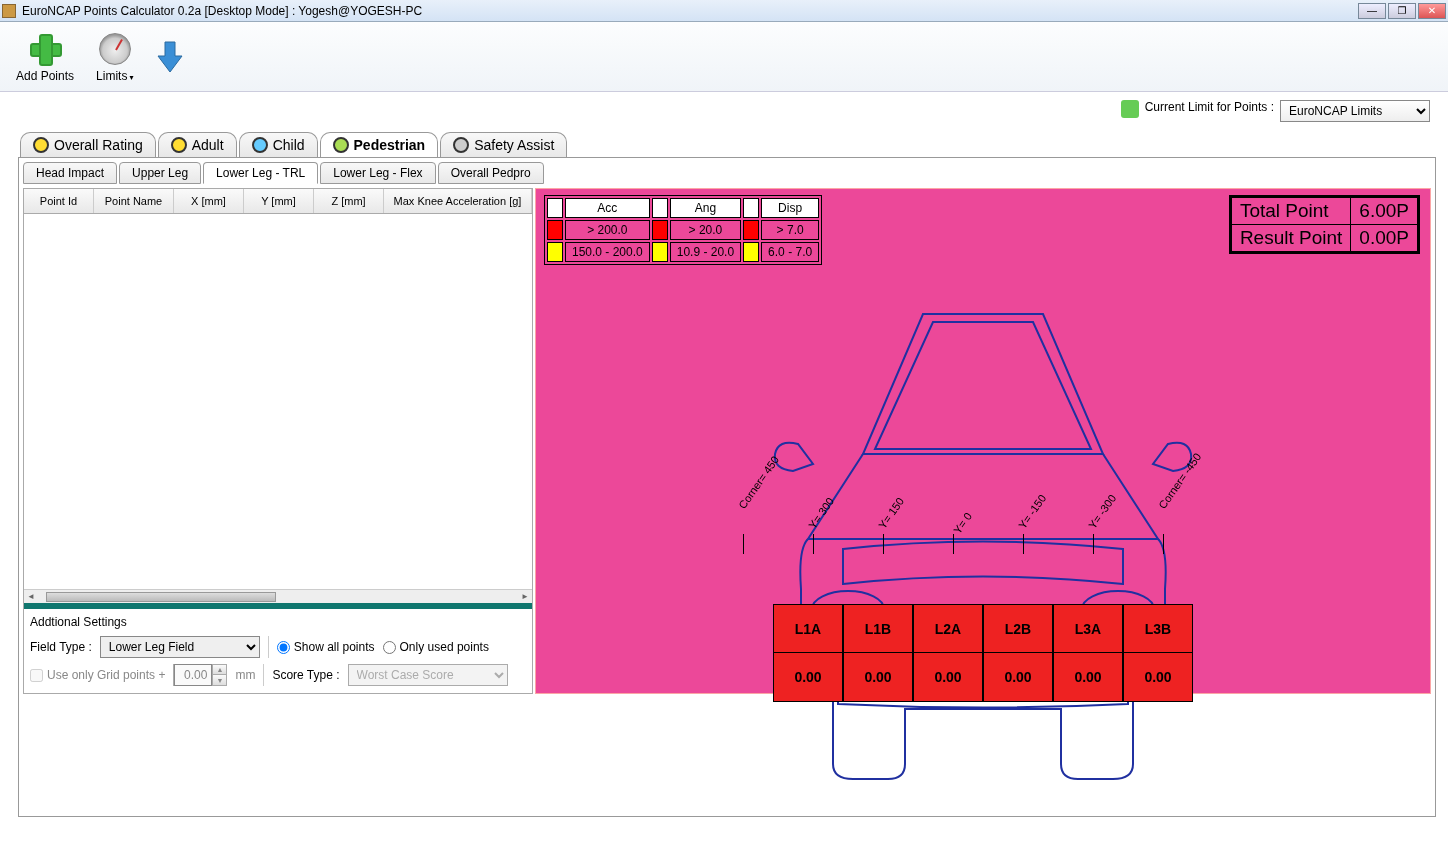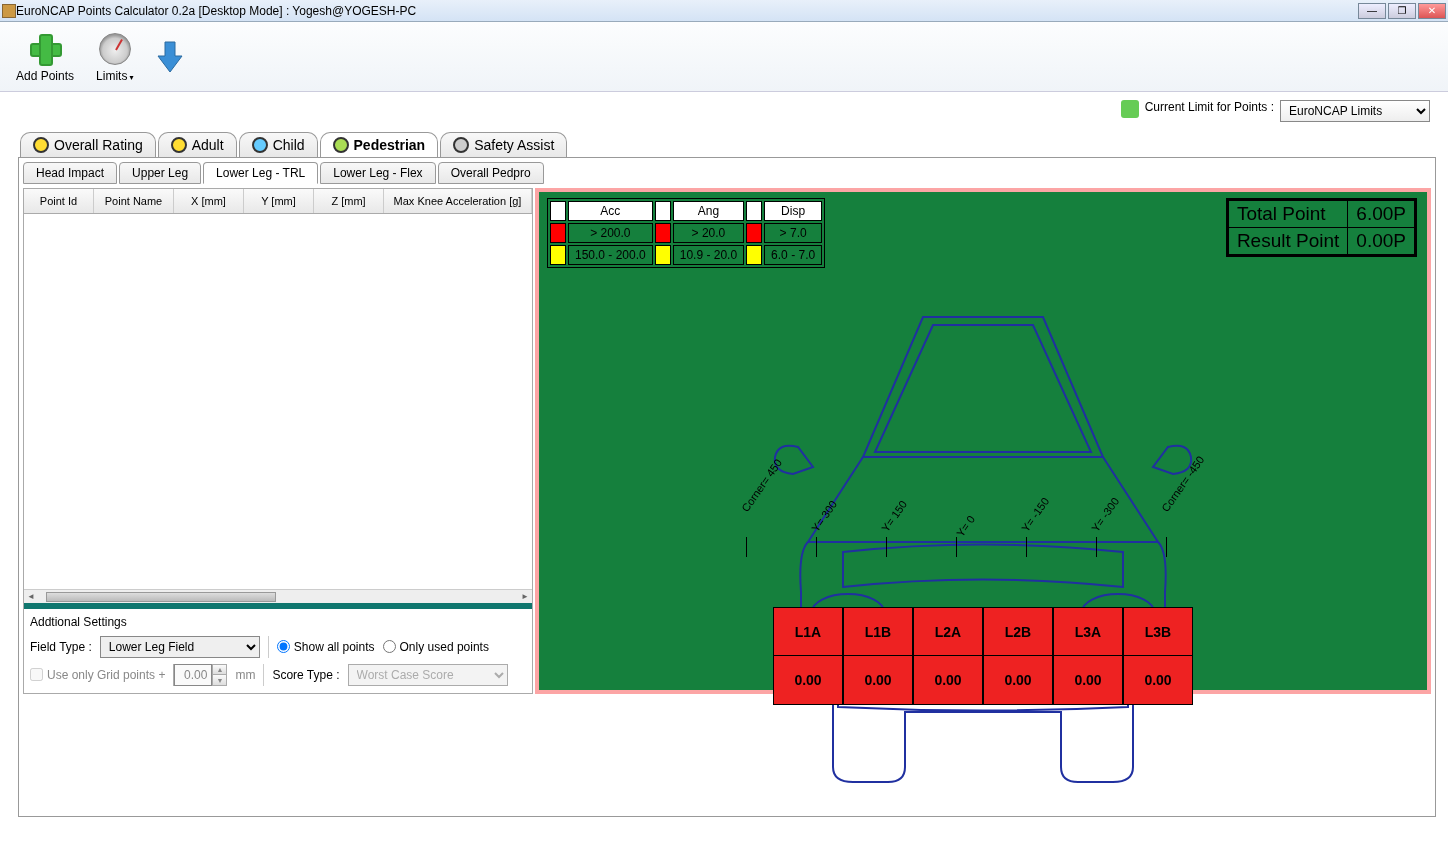--- a/index.html
+++ b/index.html
@@ -1,19 +1,19 @@
 <!DOCTYPE html>
 <html><head>
 <meta charset="utf-8">
 <style>
 * { box-sizing: border-box; margin: 0; padding: 0; font-family: "Segoe UI", Tahoma, sans-serif; }
 body { background: #fff; font-size: 12px; overflow: hidden; }
 
 .titlebar { height: 22px; background: linear-gradient(#e8f0fa,#d4e3f5); display:flex; align-items:center; justify-content:space-between; border-bottom:1px solid #9ab; padding:0 2px; font-size:12px; }
-.titlebar-left { display:flex; align-items:center; gap:0; }
+.titlebar-left { display:flex; align-items:center; gap:6px; }
 .app-icon { width:14px; height:14px; background:#c94; border:1px solid #863; }
 .winbtns { display:flex; gap:2px; }
 .winbtn { width:28px; height:16px; background:linear-gradient(#eef,#ccd); border:1px solid #789; display:flex; align-items:center; justify-content:center; font-size:10px; cursor:pointer; }
 .winbtn.close { background:linear-gradient(#f99,#d55); color:#fff; }
 
 .toolbar { height:70px; background:linear-gradient(#fcfdfe,#f0f4f8); border-bottom:1px solid #ccd; display:flex; align-items:center; padding:4px 10px; gap:10px; }
 .tbtn { display:flex; flex-direction:column; align-items:center; gap:2px; cursor:pointer; padding:2px 6px; }
 .tbtn-icon { width:36px; height:36px; display:flex; align-items:center; justify-content:center; }
 .plus { width:30px; height:30px; position:relative; }
 .plus::before,.plus::after { content:""; position:absolute; background:#4b4; border:2px solid #393; border-radius:3px; }
@@ -38,36 +38,36 @@
 .tab-icon.grey { background:#ccc; }
 
 .content-frame { border:1px solid #999; margin:0 12px 8px 18px; height:660px; padding:4px; background:#fff; }
 
 .sub-tabs { display:flex; gap:2px; margin-bottom:4px; }
 .sub-tab { border:1px solid #999; padding:3px 12px; background:linear-gradient(#f8f8f8,#e8e8e8); cursor:pointer; border-radius:4px 4px 0 0; font-size:12px; }
 .sub-tab.active { background:#fff; border-bottom-color:#fff; position:relative; z-index:1; }
 
 .panels { display:flex; gap:2px; height:506px; }
 .left-panel { width:510px; border:1px solid #aaa; display:flex; flex-direction:column; }
-.right-panel { flex:1; border:4px solid #fca5a5; position:relative; background:#15803d; }
+.right-panel { flex:1; border:1px solid #fca5a5; position:relative; background:#ec4899; }
 
 .grid-header { display:flex; background:linear-gradient(#fafafa,#e8e8e8); border-bottom:1px solid #aaa; }
 .gh-cell { border-right:1px solid #ccc; padding:6px 4px; text-align:center; font-size:11px; display:flex; align-items:center; justify-content:center; }
 .gh-cell:nth-child(1){width:70px}.gh-cell:nth-child(2){width:80px}.gh-cell:nth-child(3){width:70px}.gh-cell:nth-child(4){width:70px}.gh-cell:nth-child(5){width:70px}.gh-cell:nth-child(6){flex:1}
 .grid-body { flex:1; background:#fff; }
 .grid-scroll { height:14px; background:#eee; border-top:1px solid #ccc; position:relative; display:flex; align-items:center; }
 .grid-scroll::before,.grid-scroll::after { content:"◄"; font-size:8px; width:14px; text-align:center; color:#666; }
 .grid-scroll::after { content:"►"; margin-left:auto; }
 .scroll-thumb { width:230px; height:10px; background:linear-gradient(#ddd,#bbb); border:1px solid #999; margin-left:8px; }
 
 .settings-bar { border-top:6px solid #0f766e; padding:4px 6px; font-size:12px; }
 .settings-title { font-size:12px; padding:2px 0 4px 0; }
 .settings-row { display:flex; align-items:center; gap:8px; padding:3px 0; }
 .settings-row select, .settings-row input[type=text] { border:1px solid #888; height:22px; padding:0 4px; font-size:12px; }
-.settings-row label { display:flex; align-items:flex-start; gap:4px; }
+.settings-row label { display:flex; align-items:center; gap:4px; }
 .sep { width:1px; background:#ccc; height:22px; }
 .disabled { color:#888; }
 .spinner { display:flex; align-items:center; border:1px solid #aaa; height:22px; }
 .spinner input { border:none; width:38px; text-align:right; padding:0 2px; color:#888; }
 .spinner-btns { display:flex; flex-direction:column; }
 .spinner-btns span { width:14px; height:10px; background:linear-gradient(#fafafa,#ddd); border-left:1px solid #aaa; font-size:7px; display:flex; align-items:center; justify-content:center; color:#888; }
 .spinner-btns span:first-child { border-bottom:1px solid #aaa; }
 
 .legend-table { position:absolute; top:6px; left:8px; border:1px solid #000; font-size:12px; }
 .legend-table th,.legend-table td { border:1px solid #000; padding:2px 6px; text-align:center; }

